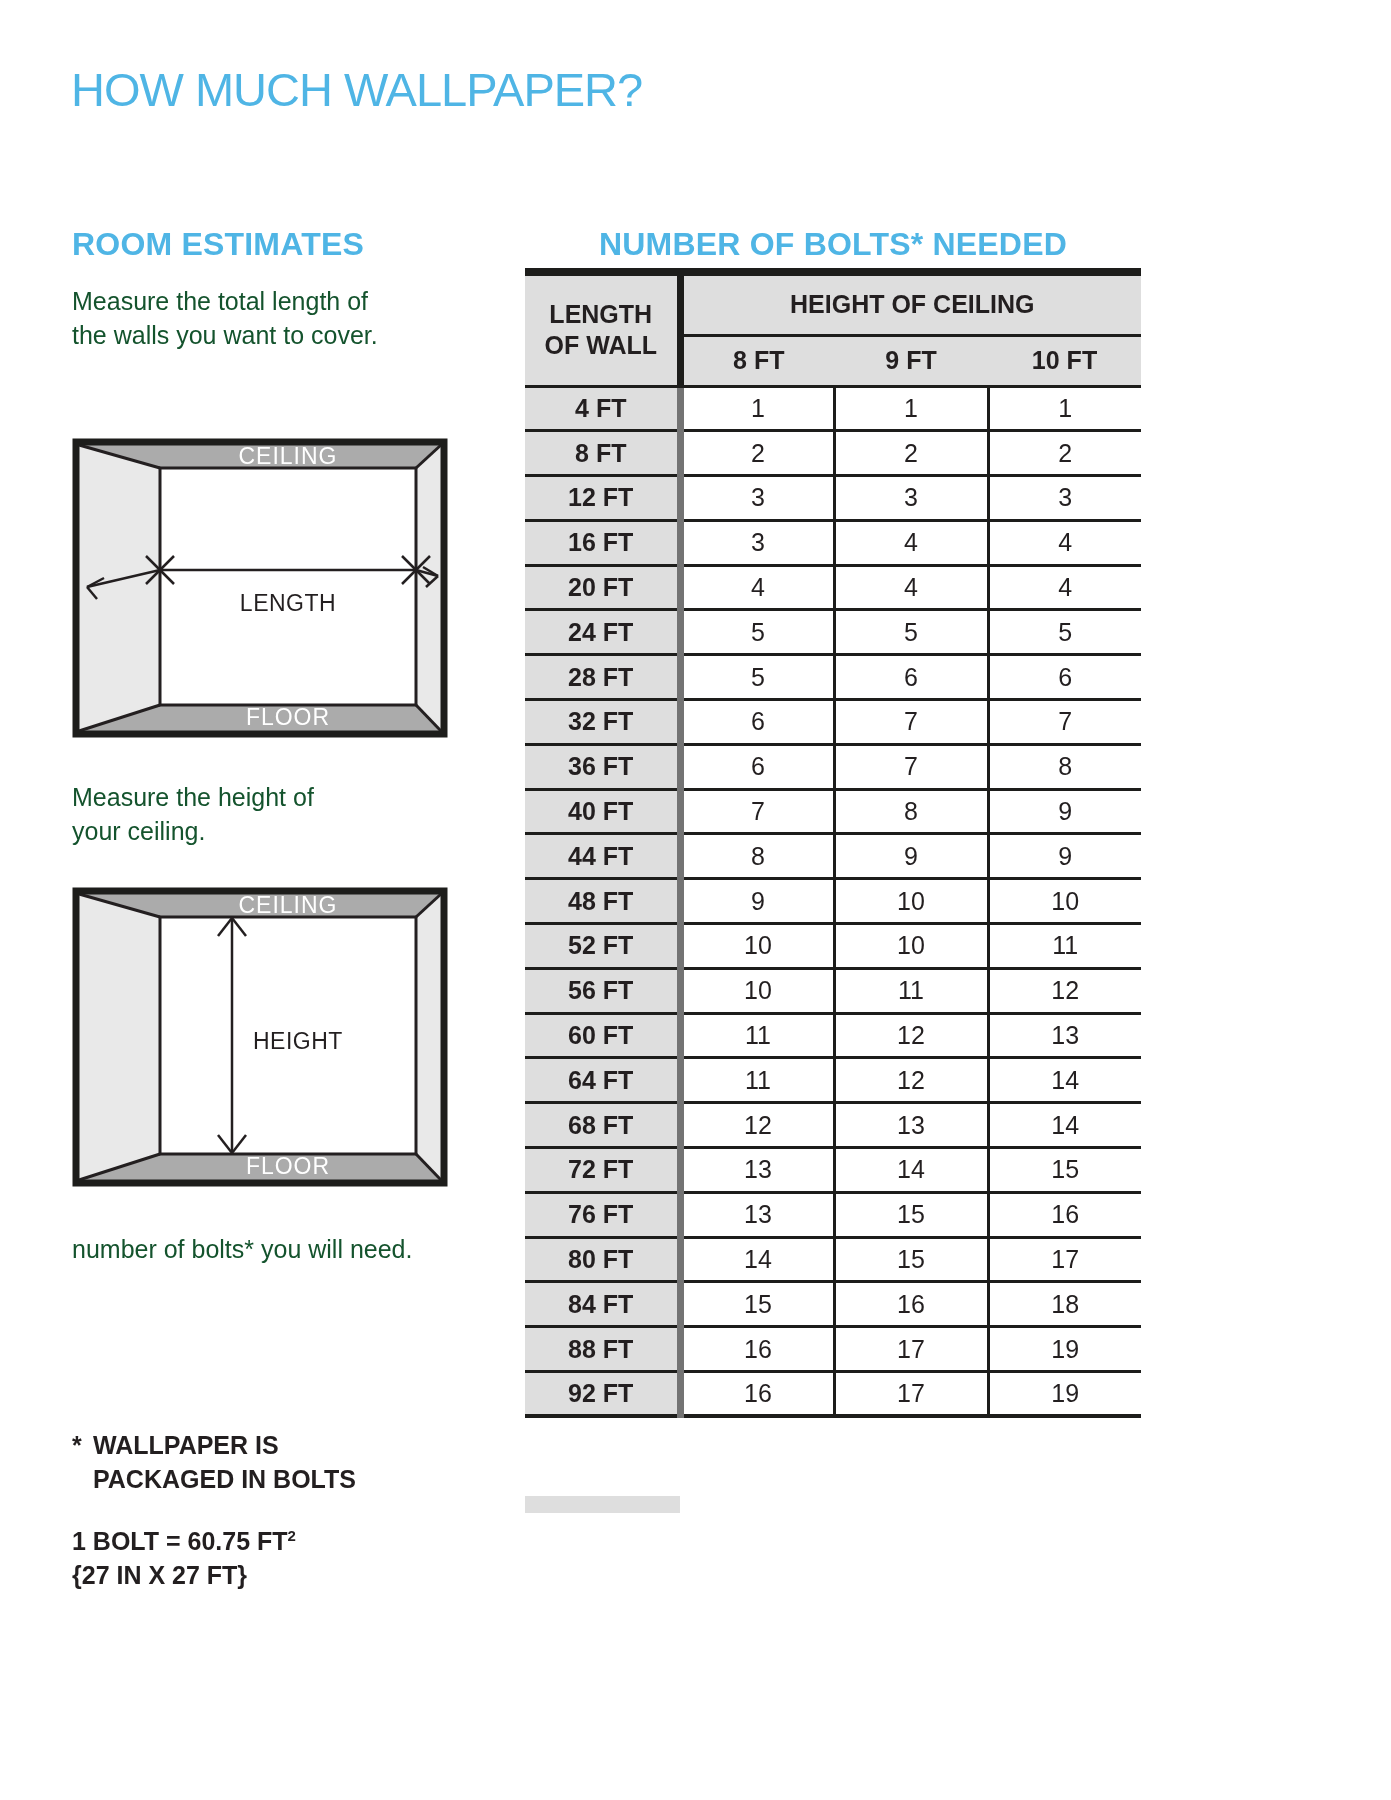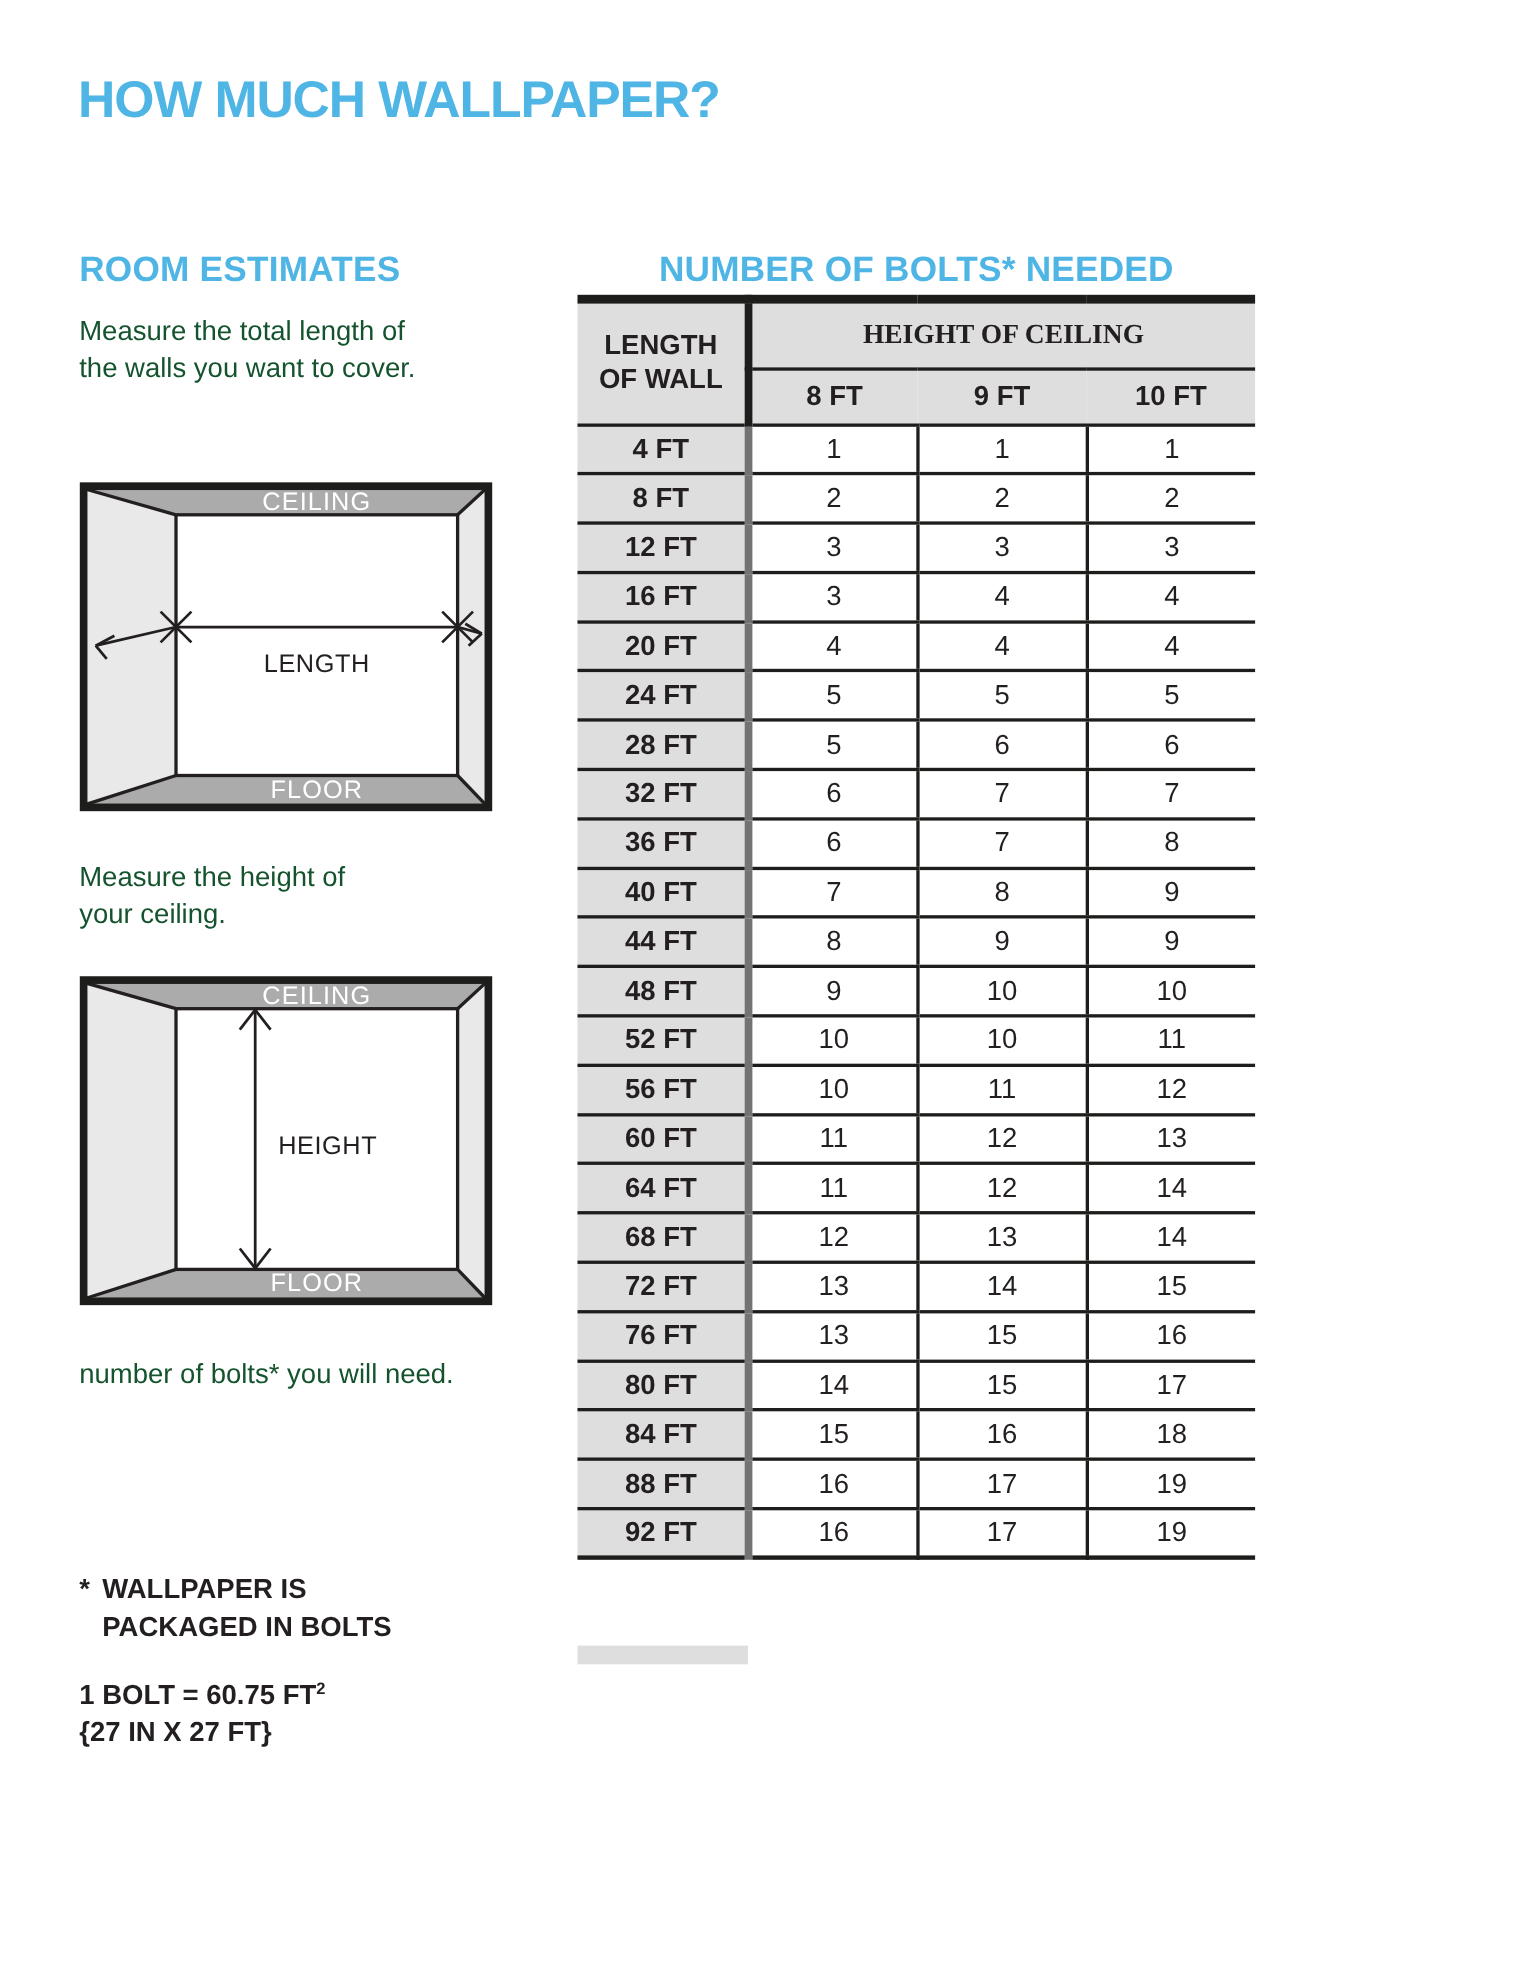--- a/index.html
+++ b/index.html
@@ -6,21 +6,21 @@
   html,body { background:#ffffff; }
   body {
     width:1391px; height:1800px; position:relative;
     font-family:"Liberation Sans", sans-serif;
     color:#231f20;
   }
   .abs { position:absolute; }
   .blue { color:#4fb5e5; }
   .page-title {
     left:71px; top:62px;
-    font-size:47px; font-weight:bold; letter-spacing:-1px;
+    font-size:47px; font-weight:normal; letter-spacing:-1px;
   }
   .section-heading {
     top:226px; font-size:32px; font-weight:bold; letter-spacing:0.2px;
   }
   .left-col-heading { left:72px; }
   .table-heading { left:525px; width:616px; text-align:center; }
   .body-text { left:72px; font-size:25px; line-height:34px; color:#14532d; }
   .diagram { left:72px; width:376px; }
   .footnote {
     left:72px; top:1428px; font-size:25px; line-height:34px;
@@ -40,21 +40,21 @@
   table.bolts th, table.bolts td {
     text-align:center; vertical-align:middle; font-size:25px;
   }
   th.corner-th {
     background:#dedede; border-right:7px solid #1d1d1b;
     border-bottom:3px solid #1d1d1b;
     font-weight:bold; line-height:31px;
   }
   th.group-th {
     background:#dedede; height:63px;
-    border-bottom:3px solid #1d1d1b; font-weight:bold;font-family:Liberation Serif, serif;
+    border-bottom:3px solid #1d1d1b; font-weight:bold;
   }
   th.sub-th {
     background:#dedede; height:51px;
     border-bottom:3px solid #1d1d1b; font-weight:bold;
   }
   tbody th.rowhead {
     background:#dedede; height:44.8px; font-weight:bold;
     border-right:7px solid #737373;
     border-bottom:3px solid #1d1d1b;
   }

